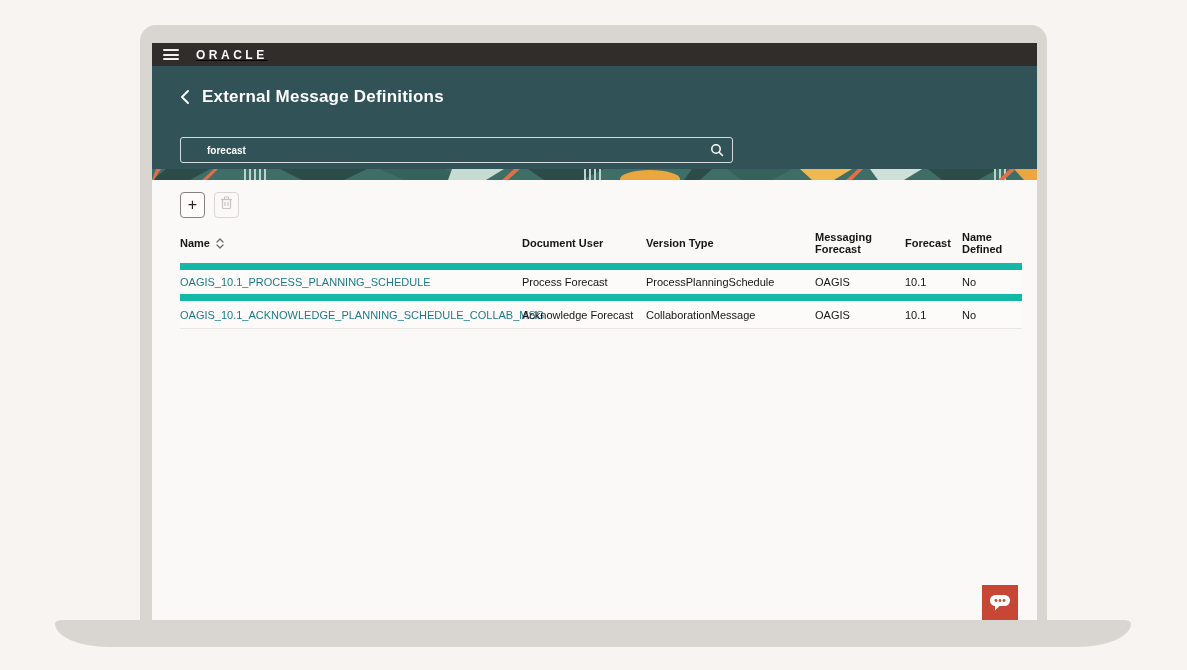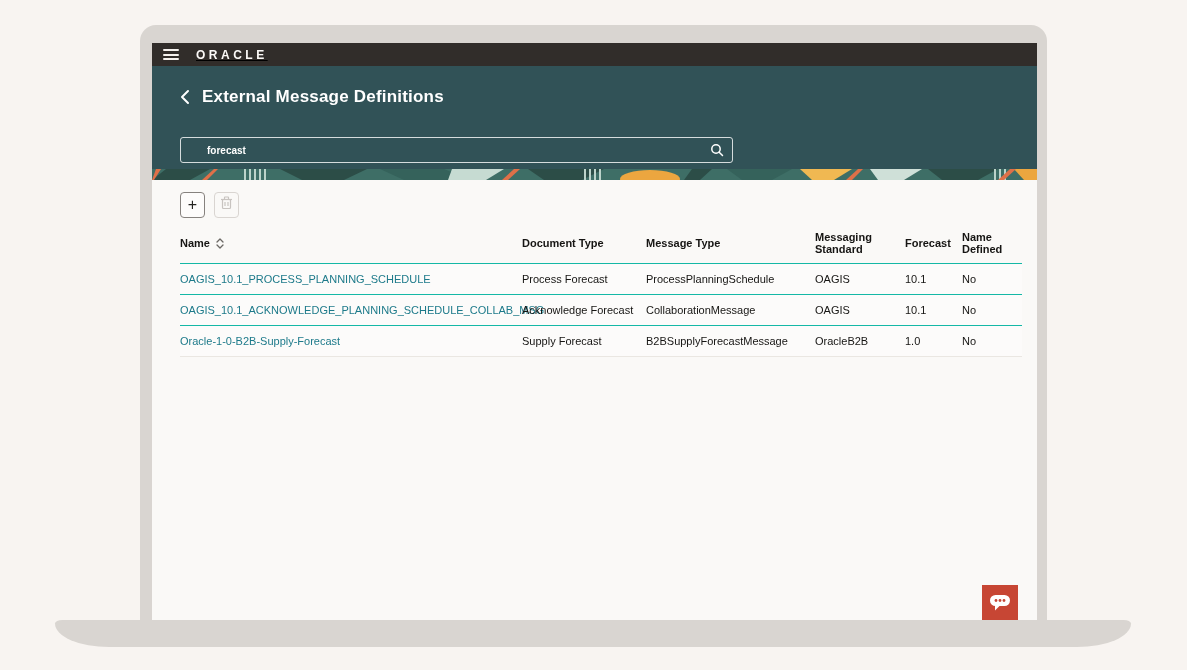--- a/index.html
+++ b/index.html
@@ -87,21 +87,21 @@
     width:842px; margin-top:9px;
     font-size:11px; color:#161513;
   }
   table.defs th {
     text-align:left; font-weight:700; font-size:11px; color:#161513;
     padding:4px 8px 8px 0; vertical-align:middle;
     height:36px;
   }
   table.defs th .th-inner { display:flex; align-items:center; gap:6px; }
   table.defs td {
-    border-top:1px solid #14b8a6;
+    border-top:7px solid #14b8a6;
     padding:0 8px 0 0; height:31px; vertical-align:middle;
     background:#fcfbfa;
   }
   table.defs tr:last-child td { border-bottom:1px solid #eae7e2; }
   a.namelink { color:#1d7a8a; text-decoration:none; cursor:pointer; }
   .sort-icon { display:inline-flex; cursor:pointer; }
   
   .chat-btn {
     position:absolute; left:830px; top:542px;
     width:36px; height:36px;
@@ -218,23 +218,23 @@
               <span class="th-inner">
                 <span>Name</span>
                 <span class="sort-icon">
                   <svg width="8" height="11" viewBox="0 0 8 11">
                       <polyline points="1,4 4,1 7,4" fill="none" stroke="#6b6864" stroke-width="1.3" stroke-linecap="round" stroke-linejoin="round"></polyline>
                       <polyline points="1,7 4,10 7,7" fill="none" stroke="#6b6864" stroke-width="1.3" stroke-linecap="round" stroke-linejoin="round"></polyline>
                     </svg>
                 </span>
               </span>
             </th>
-            <th>Document Type</th>
-            <th>Message Type</th>
-            <th>Messaging Standard</th>
+            <th>Document User</th>
+            <th>Version Type</th>
+            <th>Messaging Forecast</th>
             <th>Forecast</th>
             <th>Name Defined</th>
           </tr>
         </thead>
         <tbody>
           <tr>
             <td><a class="namelink">OAGIS_10.1_PROCESS_PLANNING_SCHEDULE</a></td>
             <td>Process Forecast</td>
             <td>ProcessPlanningSchedule</td>
             <td>OAGIS</td>
@@ -242,28 +242,20 @@
             <td>No</td>
           </tr>
           <tr>
             <td><a class="namelink">OAGIS_10.1_ACKNOWLEDGE_PLANNING_SCHEDULE_COLLAB_MSG</a></td>
             <td>Acknowledge Forecast</td>
             <td>CollaborationMessage</td>
             <td>OAGIS</td>
             <td>10.1</td>
             <td>No</td>
           </tr>
-          <tr>
-            <td><a class="namelink">Oracle-1-0-B2B-Supply-Forecast</a></td>
-            <td>Supply Forecast</td>
-            <td>B2BSupplyForecastMessage</td>
-            <td>OracleB2B</td>
-            <td>1.0</td>
-            <td>No</td>
-          </tr>
         </tbody>
       </table>
     </div>
 
     <button class="chat-btn">
       <span>
         <svg width="22" height="20" viewBox="0 0 22 20">
           <rect x="1" y="3" width="20" height="11" rx="5.5" fill="#ffffff"></rect>
           <polygon points="6,12 6,18.5 12,12.5" fill="#ffffff"></polygon>
           <circle cx="7" cy="8.5" r="1.4" fill="#c74634"></circle>

